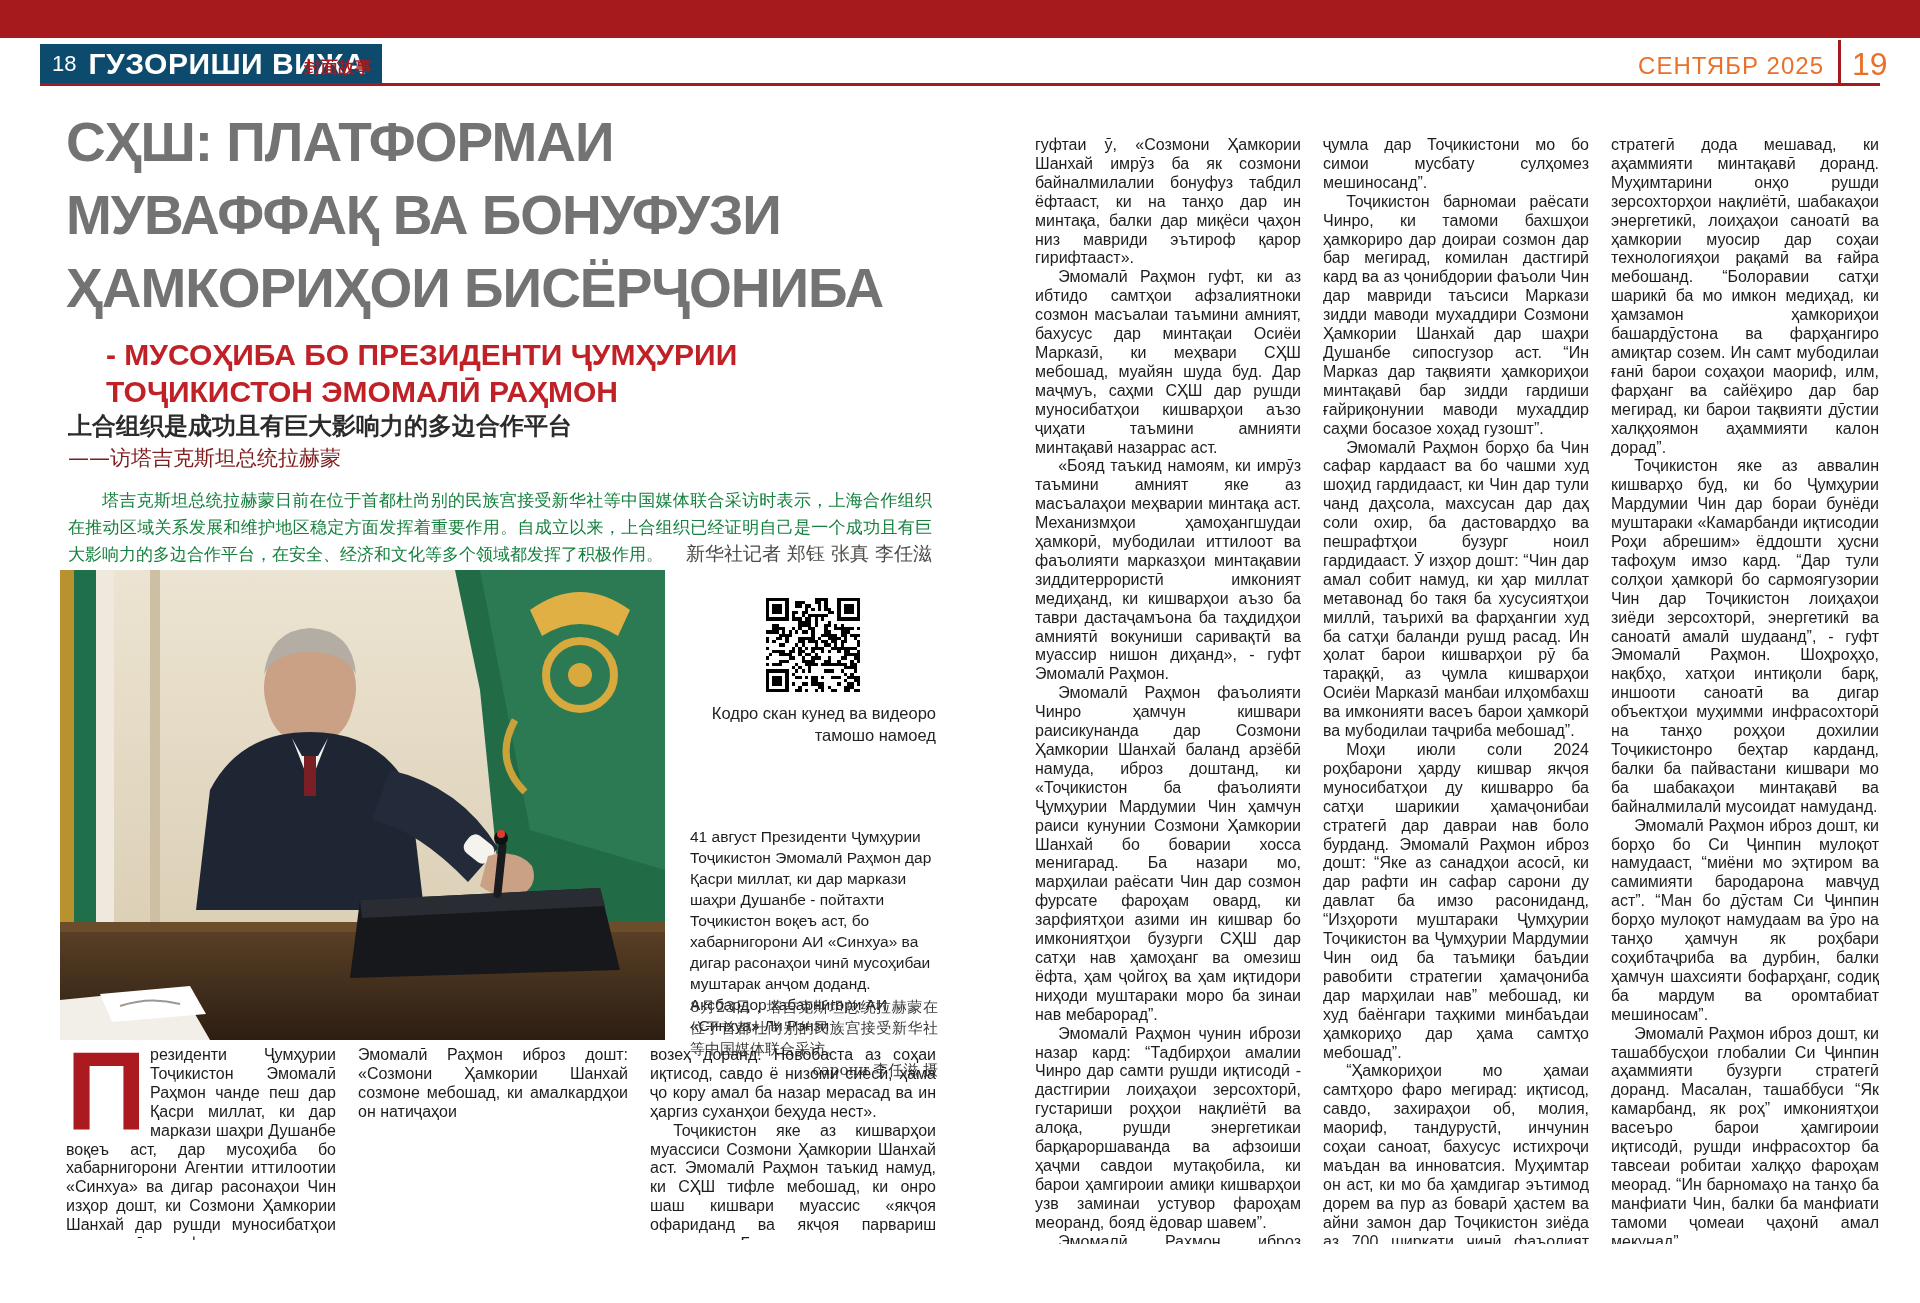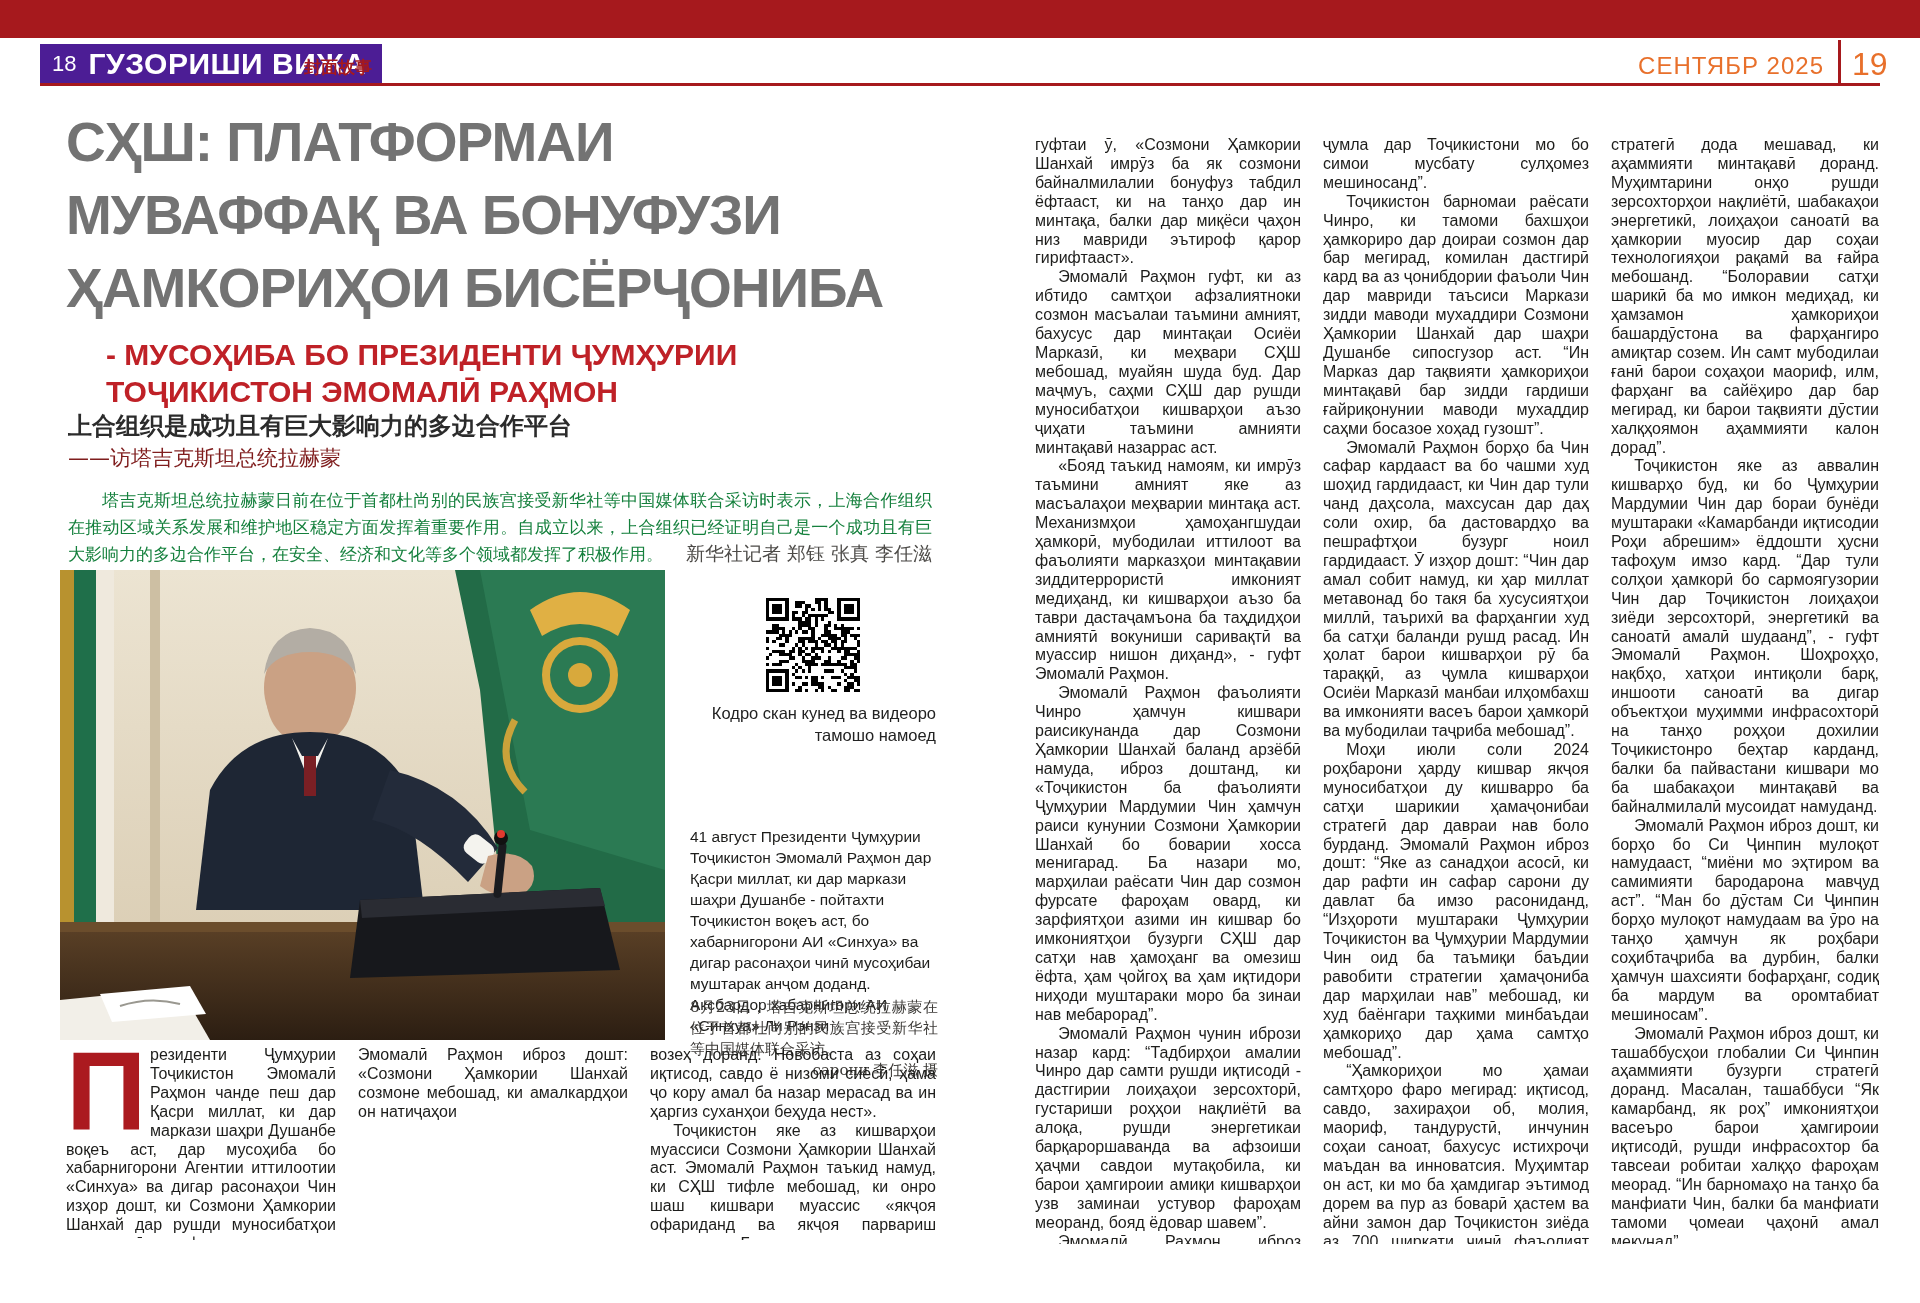--- a/index.html
+++ b/index.html
@@ -2,21 +2,21 @@
 <html><head>
 <meta charset="utf-8">
 <style>
   * { margin:0; padding:0; box-sizing:border-box; }
   html,body { background:#ffffff; }
   body { font-family:"Liberation Sans", sans-serif; }
   .spread { position:relative; width:1920px; height:1303px; background:#ffffff; overflow:hidden; }
 
   
   .topbar { position:absolute; left:0; top:0; width:1920px; height:38px; background:#a6191d; }
-  .hdr-block { position:absolute; left:40px; top:44px; height:40px; background:#4c1d95; color:#fff;
+  .hdr-block { position:absolute; left:40px; top:44px; height:40px; background:#0c4a6e; color:#fff;
                display:flex; align-items:center; padding:0 16px 0 12px; }
   .hdr-pagenum { font-size:22px; margin-right:12px; font-weight:400; }
   .hdr-section { font-size:30px; font-weight:bold; letter-spacing:0.5px; }
   .hdr-cn { position:absolute; left:272px; top:56px; color:#a6191d; font-size:17px; font-weight:bold;
             font-family:Liberation Mono, monospace;margin-left:32px; }
   .hdr-rule { position:absolute; left:40px; top:83px; width:1840px; height:3px; background:#a6191d; }
   .hdr-issue { position:absolute; right:96px; top:52px; color:#e8702b; font-size:24px; letter-spacing:1px; }
   .hdr-vline { position:absolute; left:1838px; top:40px; width:3px; height:43px; background:#a6191d; }
   .hdr-page19 { position:absolute; left:1852px; top:46px; color:#e8702b; font-size:32px; }
 

